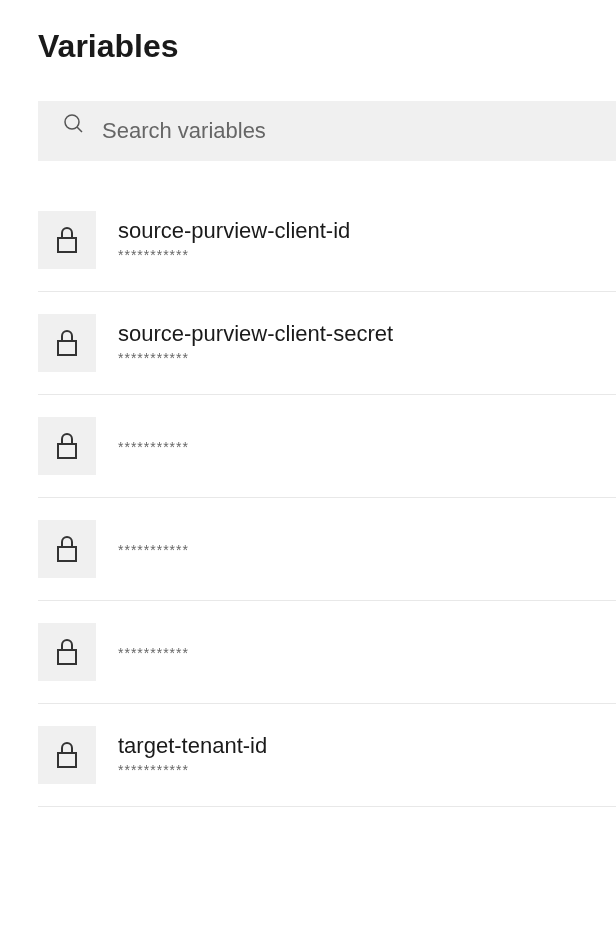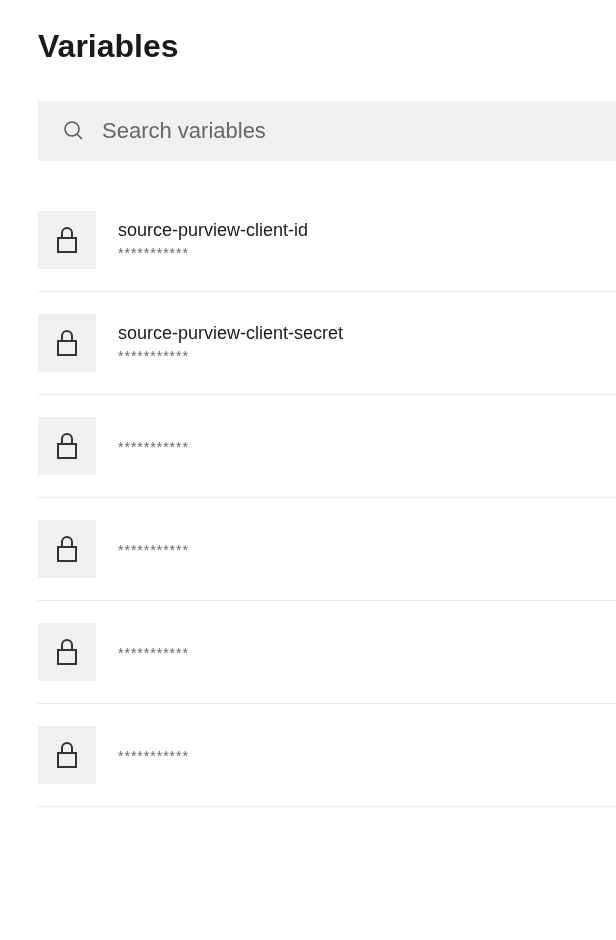--- a/index.html
+++ b/index.html
@@ -18,21 +18,20 @@
       padding: 28px 0 0 38px;
     }
     .page-title {
       font-size: 32px;
       font-weight: 600;
       color: #1a1a1a;
       margin-bottom: 36px;
     }
     .search-box {
       display: flex;
-      align-items: center;
       background: #f0f0f0;
       border: none;
       height: 60px;
       padding: 11px 24px;
       margin-bottom: 50px;
       width: 100%;
     }
     .search-icon {
       width: 24px;
       height: 24px;
@@ -76,21 +75,21 @@
     }
     .lock-icon {
       width: 24px;
       height: 28px;
     }
     .variable-info {
       display: flex;
       flex-direction: column;
     }
     .variable-name {
-      font-size: 18px;
+      font-size: 22px;
       font-weight: 400;
       color: #1a1a1a;
       line-height: 1.3;
     }
     .variable-value {
       font-size: 14px;
       color: #666;
       letter-spacing: 1px;
       margin-top: 2px;
     }
@@ -188,18 +187,19 @@
     <div class="variable-row">
       <div class="lock-badge">
         <span class="lock-icon">
           <svg viewBox="0 0 24 28" fill="none" stroke="#333" stroke-width="2">
             <rect x="3" y="12" width="18" height="14"></rect>
             <path d="M7 12 V7 a5 5 0 0 1 10 0 V12"></path>
           </svg>
         </span>
       </div>
       <div class="variable-info">
+        <span class="variable-name">target-tenant-id</span>
         <span class="variable-value">***********</span>
       </div>
     </div>
 
   </div>
 </div>
 
 </body></html>

